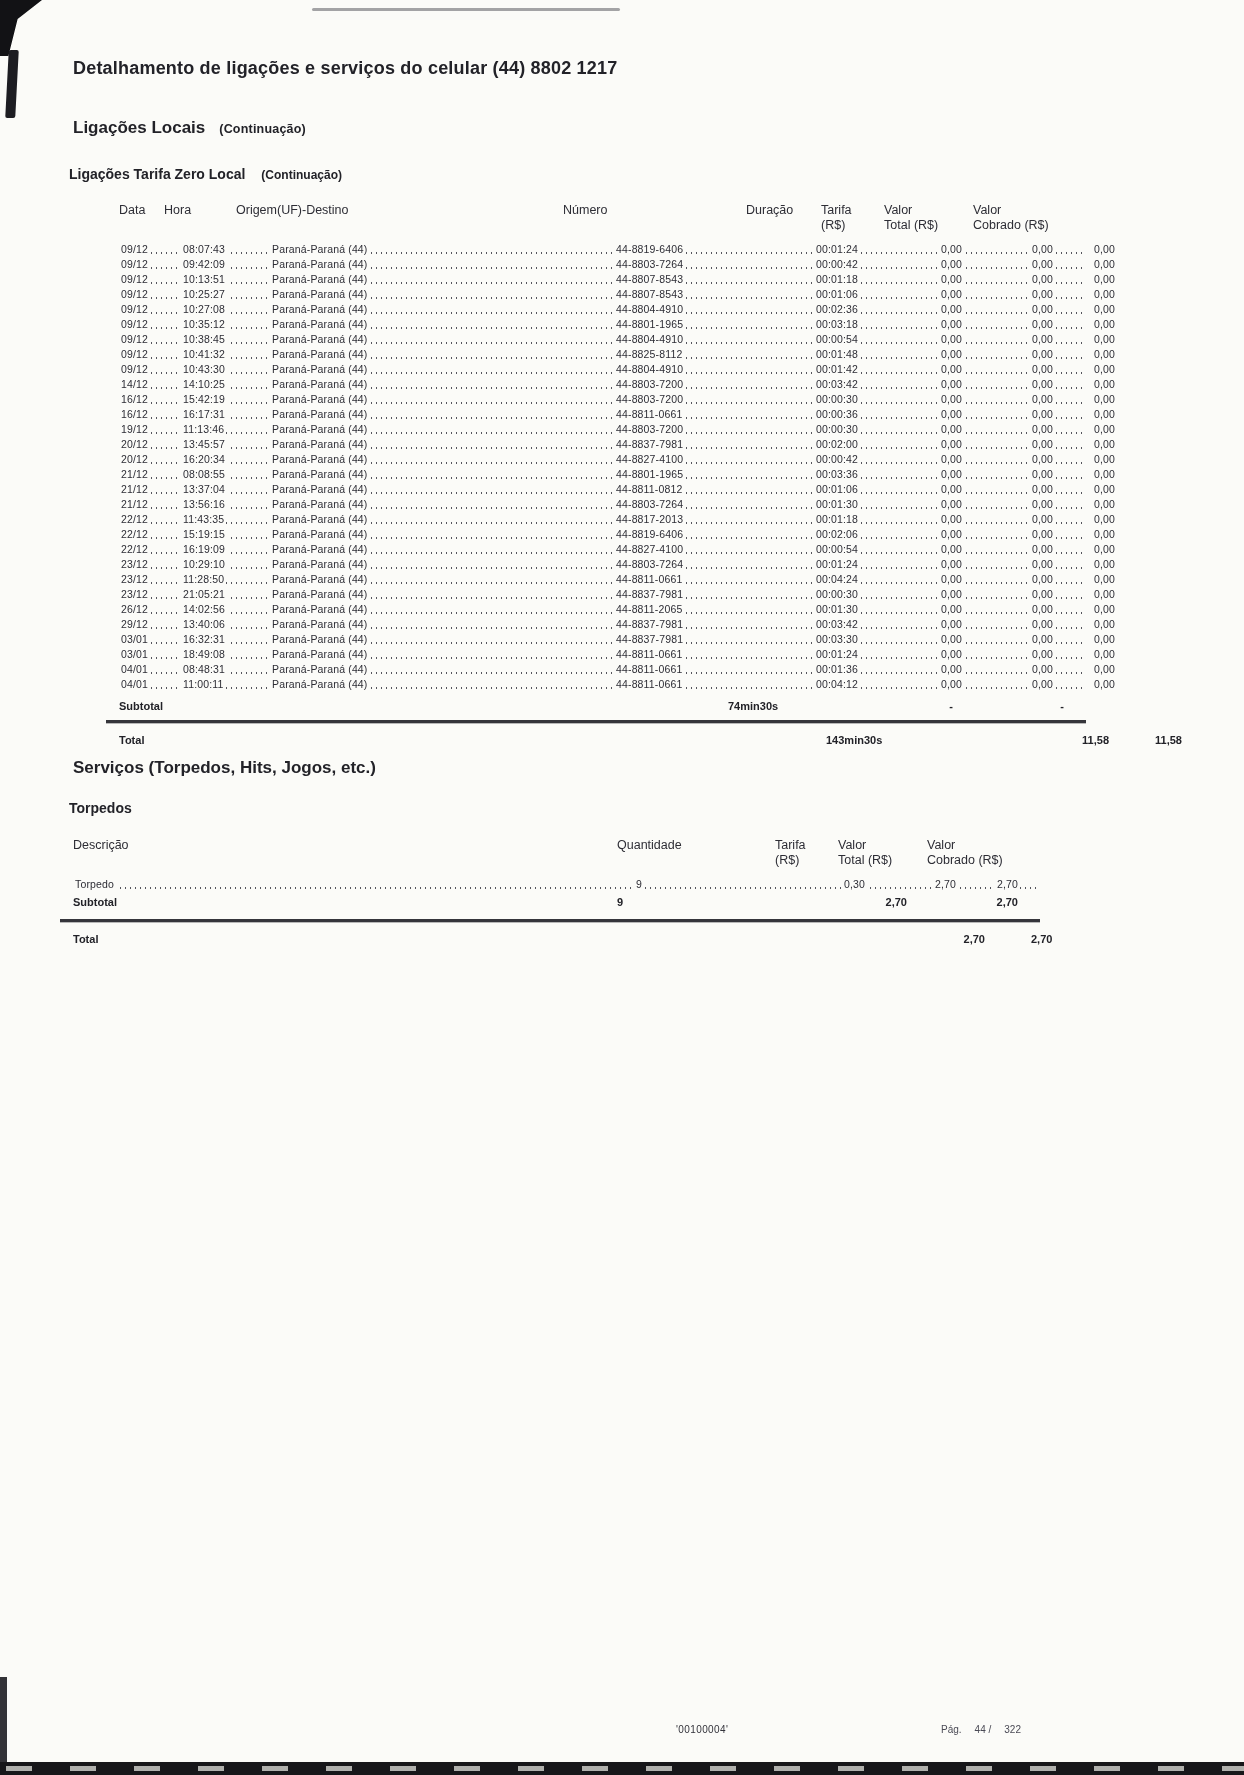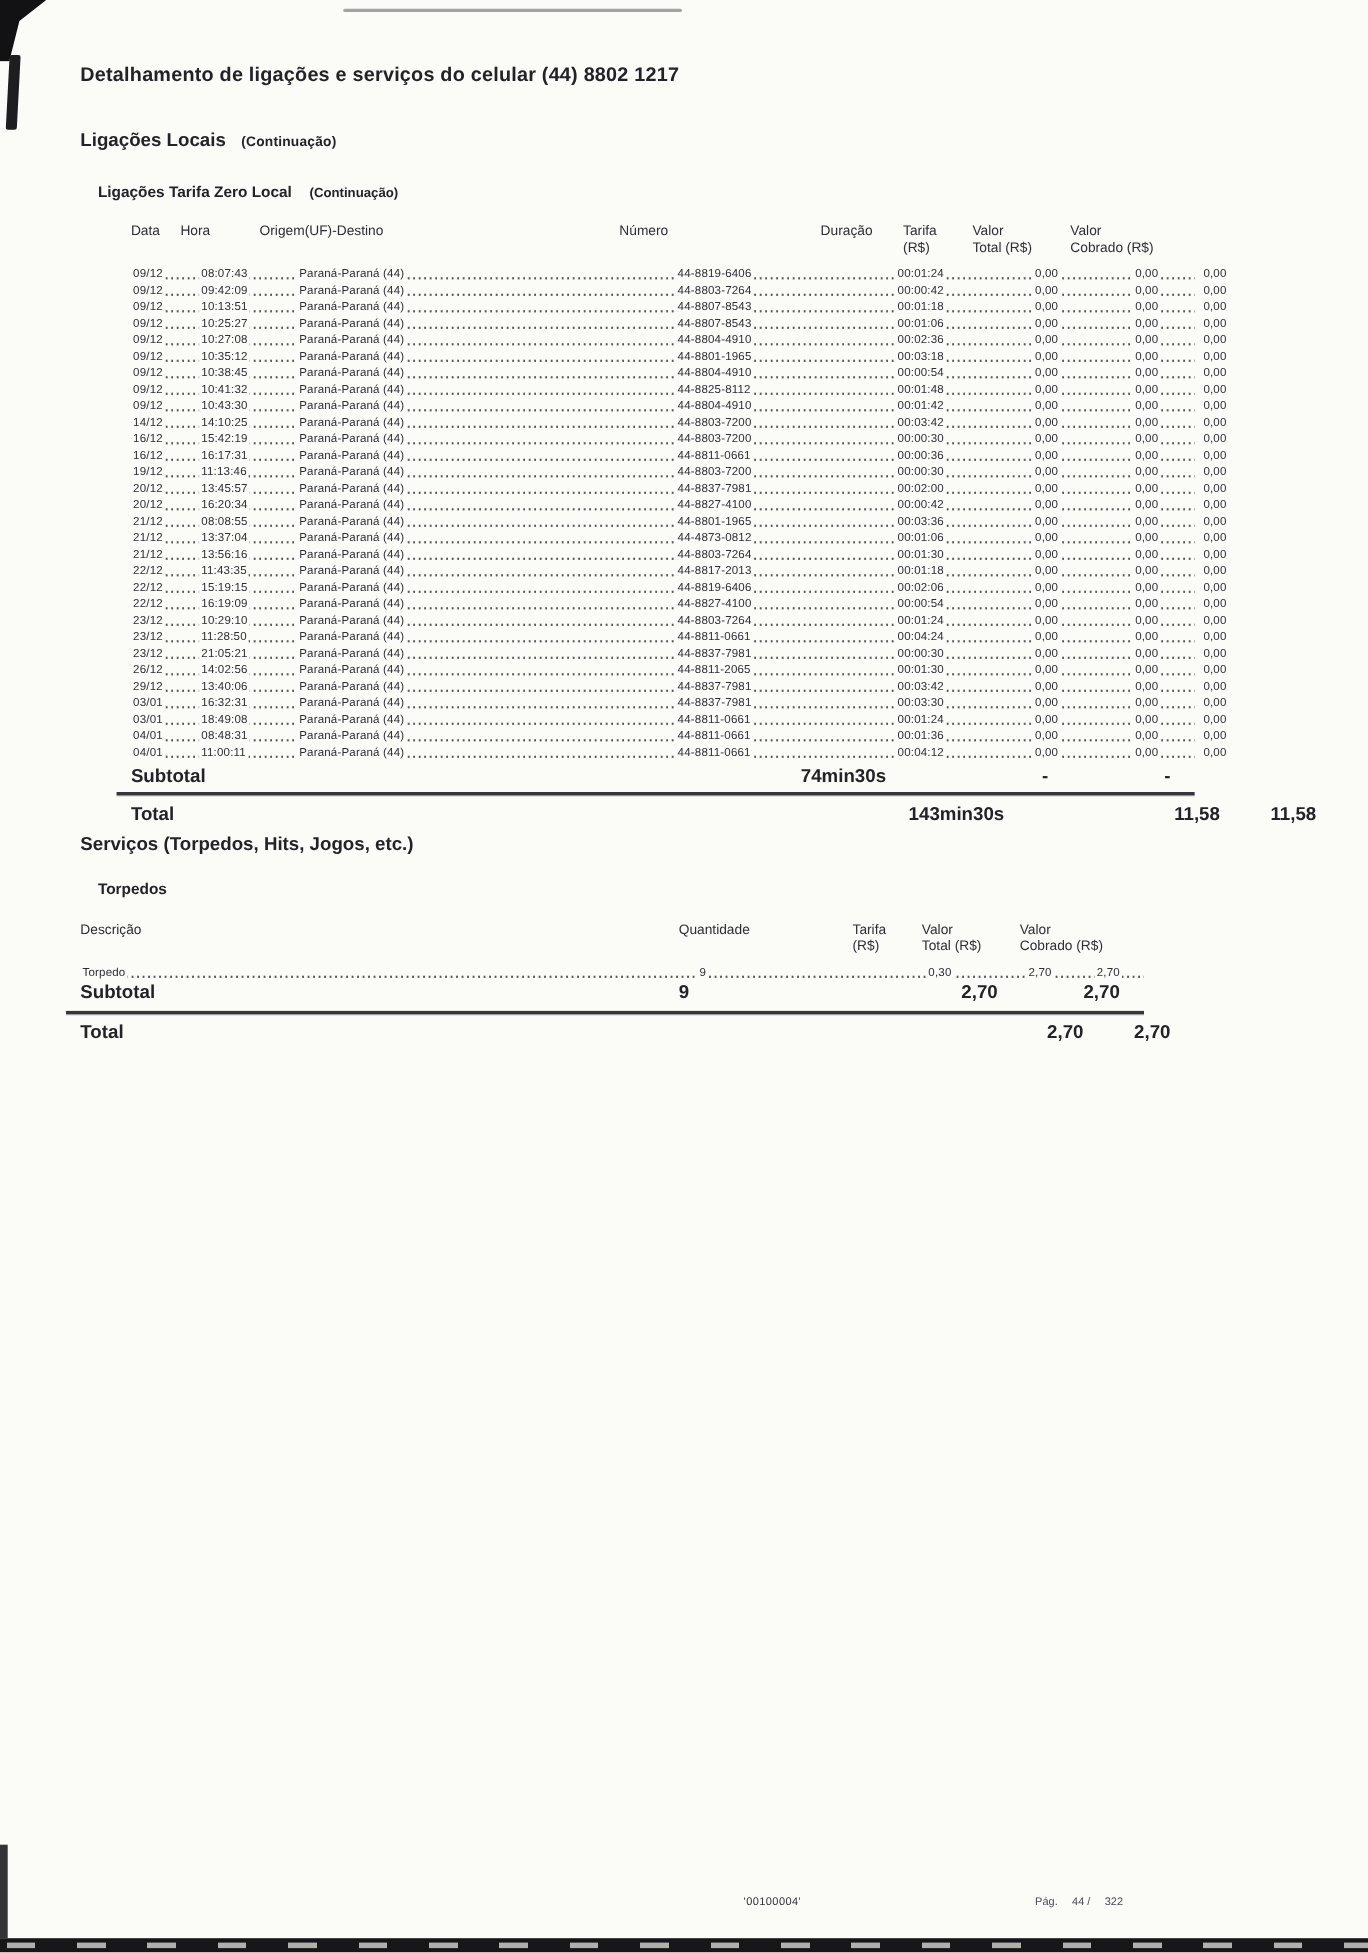--- a/index.html
+++ b/index.html
@@ -22,39 +22,39 @@
     transform:skewX(-3deg);border-radius:2px;}
   .left-strip-bottom{position:absolute;bottom:13px;left:0;width:7px;height:85px;background:#1d1d22;opacity:.9;}
   .top-line{position:absolute;top:8px;left:312px;width:308px;height:3px;background:#86868a;opacity:.75;border-radius:2px;}
   .bottom-band{position:absolute;left:0;right:0;bottom:0;height:13px;background:#17171a;}
   .bottom-band::after{content:"";position:absolute;left:6px;right:0;top:4px;height:5px;
     background-image:repeating-linear-gradient(to right,#d6d6d1 0 26px,transparent 26px 64px);opacity:.8;}
   
   .doc-title{position:absolute;left:73px;top:58px;font-size:18px;font-weight:bold;color:var(--ink-strong);letter-spacing:.2px;}
   .sec-h{position:absolute;left:73px;font-size:17px;font-weight:bold;color:var(--ink-strong);}
   .sec-h .note{font-size:12.5px;font-weight:bold;margin-left:14px;letter-spacing:.2px;}
-  .sub-h{position:absolute;left:89px;font-size:14px;font-weight:bold;color:var(--ink-strong);}
+  .sub-h{position:absolute;left:69px;font-size:14px;font-weight:bold;color:var(--ink-strong);}
   .sub-h .note{font-size:12px;font-weight:bold;margin-left:16px;}
   
   .tbl{position:absolute;left:73px;width:967px;}
   .grid-l{display:grid;grid-template-columns:45px 72px 327px 183px 75px 63px 89px 1fr;}
   .grid-s{display:grid;grid-template-columns:544px 158px 63px 89px 1fr;}
   .thead{font-size:12.5px;color:var(--ink);line-height:15px;margin-bottom:9px;}
   .thead .h2{display:block;}
   .trows .row{position:relative;height:15px;line-height:14px;font-size:10.5px;letter-spacing:.15px;gap:17px;}
   .trows .row::before{content:"";position:absolute;left:0;right:0;bottom:3px;height:2px;
     background-image:radial-gradient(circle,var(--dot) .9px,transparent 1px);
     background-size:5px 2px;background-repeat:repeat-x;}
   .trows .c{position:relative;white-space:nowrap;overflow:visible;}
   .trows .c span{position:relative;background:var(--paper);padding:0 2px;}
   .r{text-align:right;}
   .c-tar.r{padding-right:5px;}
   .c-vt.r{padding-right:20px;}
   .c-vc.r{padding-right:22px;}
-  .sumrow{font-size:17px;font-weight:bold;color:var(--ink-strong);height:20px;line-height:20px;}
+  .sumrow{font-size:11px;font-weight:bold;color:var(--ink-strong);height:20px;line-height:20px;}
   .sumrow .pull-s{margin-left:-18px;}
   .sumrow .pull-t{margin-left:-24px;}
   .rule{height:3px;background:#35353b;box-shadow:0 1px 0 rgba(60,60,66,.35);margin-left:-13px;width:980px;}
   .mt4{margin-top:4px;} .mt7{margin-top:7px;gap:26px;}
   
   .foot-code{position:absolute;left:676px;top:1724px;font-size:10px;color:#33333b;letter-spacing:.4px;}
   .foot-page{position:absolute;left:941px;top:1724px;font-size:10px;color:#4a4a55;}
   .foot-page span{margin-right:0;}
   .foot-page .gap{margin-left:13px;}
 </style>
@@ -272,21 +272,21 @@
         <div class="c"><span>00:03:36</span></div>
         <div class="c c-tar r"><span>0,00</span></div>
         <div class="c c-vt r"><span>0,00</span></div>
         <div class="c c-vc r"><span>0,00</span></div>
       </div>
 
       <div class="row grid-l">
         <div class="c"><span>21/12</span></div>
         <div class="c"><span>13:37:04</span></div>
         <div class="c"><span>Paraná-Paraná (44)</span></div>
-        <div class="c"><span>44-4873-0812</span></div>
+        <div class="c"><span>44-8811-0812</span></div>
         <div class="c"><span>00:01:06</span></div>
         <div class="c c-tar r"><span>0,00</span></div>
         <div class="c c-vt r"><span>0,00</span></div>
         <div class="c c-vc r"><span>0,00</span></div>
       </div>
 
       <div class="row grid-l">
         <div class="c"><span>21/12</span></div>
         <div class="c"><span>13:56:16</span></div>
         <div class="c"><span>Paraná-Paraná (44)</span></div>

